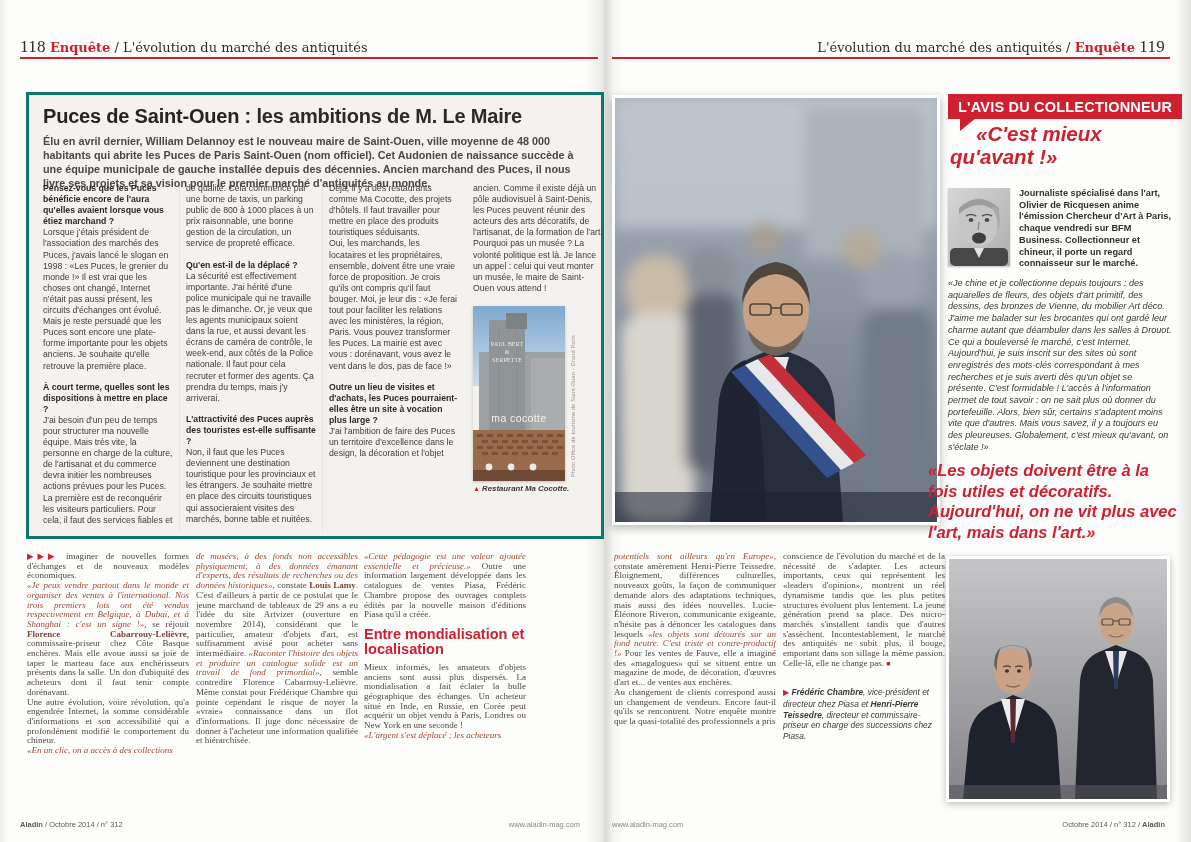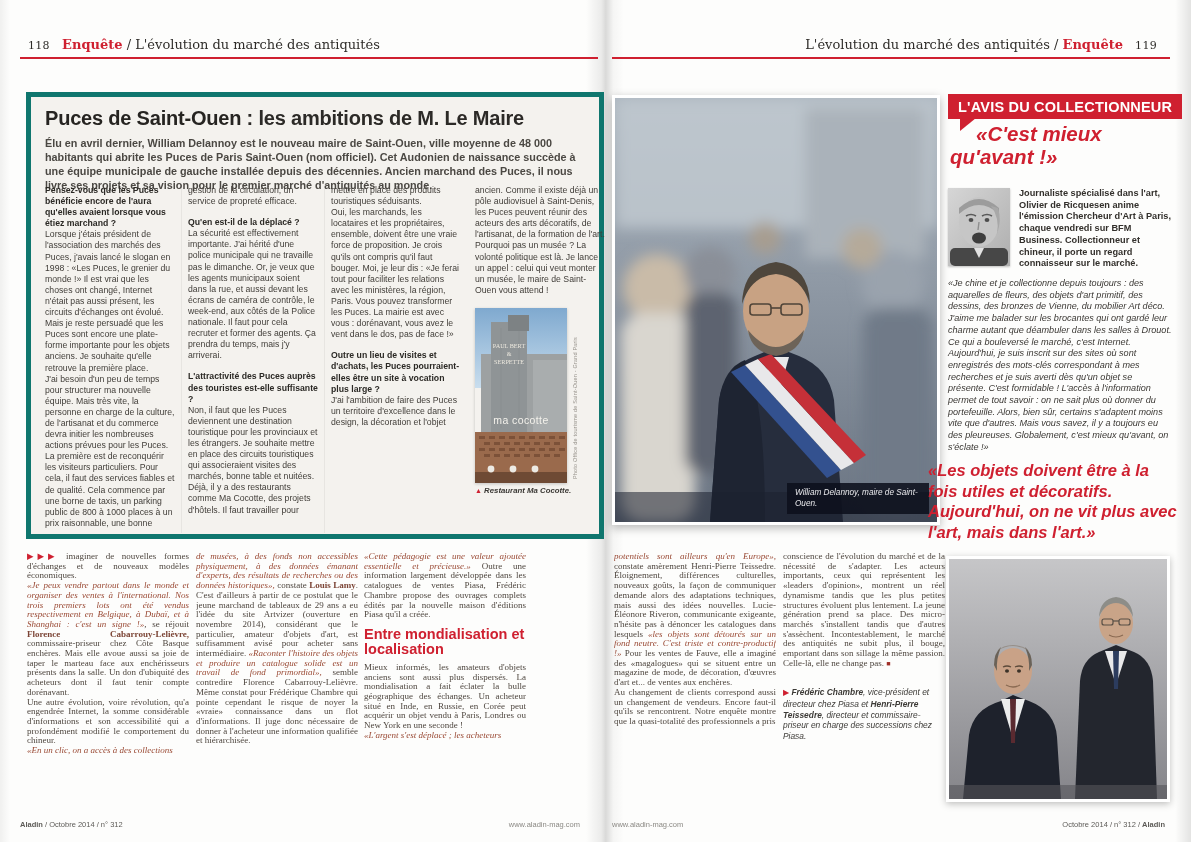--- a/index.html
+++ b/index.html
@@ -7,30 +7,30 @@
           font-family:"Liberation Sans",sans-serif;-webkit-font-smoothing:antialiased;}
   .abs{position:absolute;}
   
   .gutter{left:586px;top:0;width:38px;height:842px;
     background:linear-gradient(90deg,rgba(0,0,0,0) 0%,rgba(0,0,0,0.07) 40%,rgba(0,0,0,0.14) 52%,rgba(0,0,0,0.03) 72%,rgba(0,0,0,0) 100%);}
   .edge-right{right:0;top:0;width:16px;height:842px;background:linear-gradient(90deg,rgba(0,0,0,0),rgba(0,0,0,0.10));}
   .edge-left{left:0;top:0;width:10px;height:842px;background:linear-gradient(270deg,rgba(0,0,0,0),rgba(0,0,0,0.05));}
 
   
   .pg-header{top:37px;font-family:"DejaVu Serif",serif;font-size:13px;color:#2e2c29;white-space:nowrap;}
-  .pg-header .num{font-size:11px;letter-spacing:.3px;margin:0 8px;}
+  .pg-header .num{font-size:17px;letter-spacing:.3px;margin:0 0;font-family:Liberation Serif, serif;}
   .pg-header .sec{color:#cf2030;font-weight:bold;}
   #header-left{left:20px;}
   #header-right{left:612px;width:553px;text-align:right;}
   .redline{height:2px;background:#cf2030;top:57px;}
   #redline-left{left:20px;width:578px;}
   #redline-right{left:612px;width:558px;}
 
   
-  #interview{left:26px;top:92px;width:578px;height:447px;background:#f4f2ee;border:5px solid #0f766e;box-sizing:border-box;padding:8px 14px;}
+  #interview{left:26px;top:92px;width:578px;height:447px;background:#f4f2ee;border:3px solid #0f766e;box-sizing:border-box;padding:8px 14px;}
   #interview h1{margin:2px 0 7px 0;font-size:20px;line-height:22px;color:#262421;font-weight:bold;letter-spacing:-0.2px;}
   #interview h1 .t2{font-weight:bold;color:#2c2a27;}
   .intro{margin:0;width:548px;font-size:10.8px;line-height:14px;font-weight:bold;color:#4b4843;}
   .qa-cols{position:absolute;left:14px;top:88px;width:416px;height:348px;column-count:3;column-gap:13px;
     column-rule:1px solid rgba(0,0,0,0.05);column-fill:auto;overflow:hidden;
     font-size:8.7px;line-height:11.1px;color:#403d38;}
   .qa-cols p{margin:0;}
   .qa-cols p.q{font-weight:bold;color:#2b2925;margin-top:10px;}
   .qa-cols p.q.first{margin-top:0;}
   .col4{position:absolute;left:444px;top:88px;width:130px;font-size:8.7px;line-height:11.1px;color:#403d38;}
@@ -103,20 +103,21 @@
   </div>
   <div class="abs redline" id="redline-left"></div>
 
   <section class="abs" id="interview">
     <h1><b>Puces de Saint-Ouen</b><span class="t2"> : les ambitions de M. Le Maire</span></h1>
     <p class="intro">Élu en avril dernier, William Delannoy est le nouveau maire de Saint-Ouen, ville moyenne de 48 000 habitants qui abrite les Puces de Paris Saint-Ouen (nom officiel). Cet Audonien de naissance succède à une équipe municipale de gauche installée depuis des décennies. Ancien marchand des Puces, il nous livre ses projets et sa vision pour le premier marché d'antiquités au monde.</p>
 
     <div class="qa-cols">
       <p class="q first">Pensez-vous que les Puces bénéficie encore de l'aura qu'elles avaient lorsque vous étiez marchand ?</p>
       <p class="a">Lorsque j'étais président de l'association des marchés des Puces, j'avais lancé le slogan en 1998 : «Les Puces, le grenier du monde !» Il est vrai que les choses ont changé, Internet n'était pas aussi présent, les circuits d'échanges ont évolué. Mais je reste persuadé que les Puces sont encore une plate-forme importante pour les objets anciens. Je souhaite qu'elle retrouve la première place.</p>
+      <p class="q">À court terme, quelles sont les dispositions à mettre en place ?</p>
       <p class="a">J'ai besoin d'un peu de temps pour structurer ma nouvelle équipe. Mais très vite, la personne en charge de la culture, de l'artisanat et du commerce devra initier les nombreuses actions prévues pour les Puces. La première est de reconquérir les visiteurs particuliers. Pour cela, il faut des services fiables et de qualité. Cela commence par une borne de taxis, un parking public de 800 à 1000 places à un prix raisonnable, une bonne gestion de la circulation, un service de propreté efficace.</p>
       <p class="q">Qu'en est-il de la déplacé ?</p>
       <p class="a">La sécurité est effectivement importante. J'ai hérité d'une police municipale qui ne travaille pas le dimanche. Or, je veux que les agents municipaux soient dans la rue, et aussi devant les écrans de caméra de contrôle, le week-end, aux côtés de la Police nationale. Il faut pour cela recruter et former des agents. Ça prendra du temps, mais j'y arriverai.</p>
       <p class="q">L'attractivité des Puces auprès des touristes est-elle suffisante ?</p>
       <p class="a">Non, il faut que les Puces deviennent une destination touristique pour les provinciaux et les étrangers. Je souhaite mettre en place des circuits touristiques qui associeraient visites des marchés, bonne table et nuitées. Déjà, il y a des restaurants comme Ma Cocotte, des projets d'hôtels. Il faut travailler pour mettre en place des produits touristiques séduisants.</p>
       <p class="a">Oui, les marchands, les locataires et les propriétaires, ensemble, doivent être une vraie force de proposition. Je crois qu'ils ont compris qu'il faut bouger. Moi, je leur dis : «Je ferai tout pour faciliter les relations avec les ministères, la région, Paris. Vous pouvez transformer les Puces. La mairie est avec vous : dorénavant, vous avez le vent dans le dos, pas de face !»</p>
       <p class="q">Outre un lieu de visites et d'achats, les Puces pourraient-elles être un site à vocation plus large ?</p>
       <p class="a">J'ai l'ambition de faire des Puces un territoire d'excellence dans le design, la décoration et l'objet</p>
     </div>
 
@@ -255,21 +256,20 @@
       <ellipse cx="161" cy="213" rx="33" ry="40" fill="#c8a283"></ellipse>
       <path d="M127,206 Q128,168 161,164 Q194,168 195,206 Q186,178 161,176 Q136,178 127,206 Z" fill="#4e463c"></path>
       <path d="M133,232 Q161,266 189,232 Q186,254 161,258 Q136,254 133,232 Z" fill="#6d6358"></path>
       <g stroke="#3a342c" stroke-width="1.6" fill="none" opacity="0.85">
         <rect x="135" y="206" width="21" height="11" rx="3"></rect>
         <rect x="166" y="206" width="21" height="11" rx="3"></rect>
         <line x1="156" y1="210" x2="166" y2="210"></line>
       </g>
       <rect x="0" y="394" width="322" height="30" fill="#1b2130" opacity="0.55"></rect>
     </svg>
-    <figcaption class="mayor-cap">William Delannoy, maire de Saint-Ouen.</figcaption>
   </figure>
 
   <div class="abs banner">L'AVIS DU COLLECTIONNEUR</div>
   <div class="abs banner-tail"></div>
   <div class="abs cquote-title">«C'est mieux qu'avant !»</div>
 
   <div class="abs bio-row">
     <svg class="bio-photo" viewBox="0 0 62 78">
       <defs>
         <linearGradient id="bgc" x1="0" y1="0" x2="1" y2="1">

